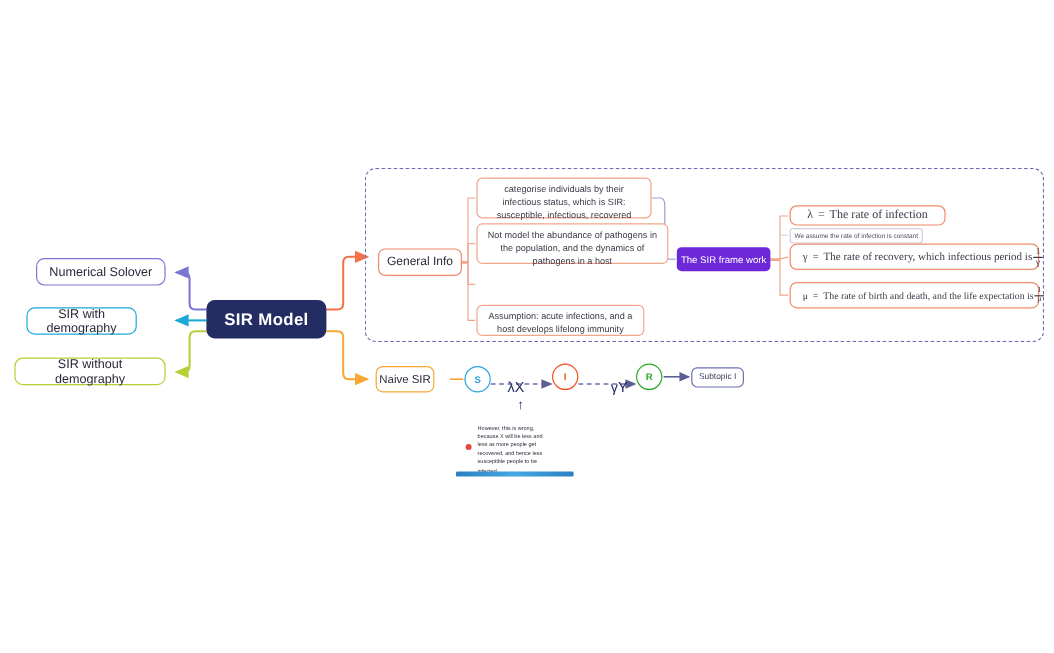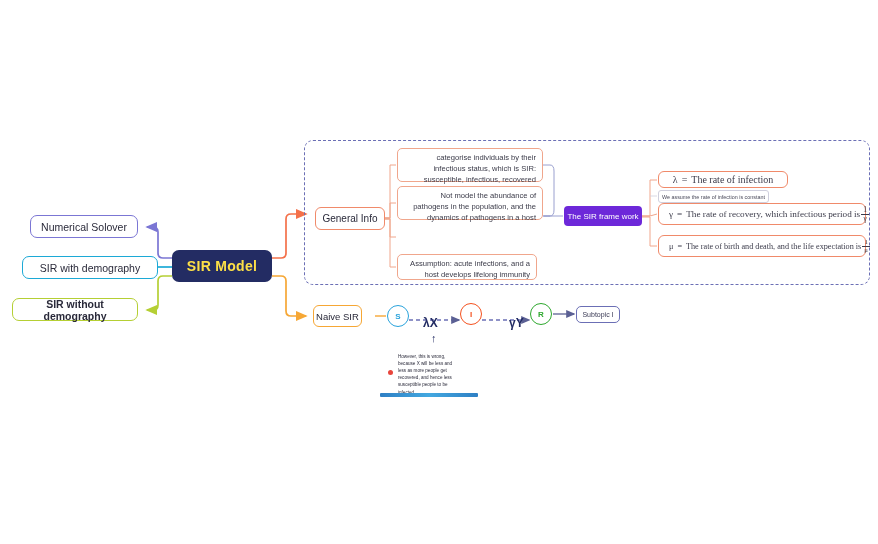--- a/index.html
+++ b/index.html
@@ -11,48 +11,48 @@
   #canvas{position:absolute;left:0;top:0;width:878px;height:544px;}
   .svg-layer{position:absolute;left:0;top:0;width:878px;height:544px;pointer-events:none;}
 
   .node{position:absolute;box-sizing:border-box;background:#ffffff;
         display:flex;align-items:center;justify-content:center;text-align:center;}
 
   
   #sir-model{
     left:172px;top:250px;width:100px;height:32px;
     background:#232C63;border-radius:7px;
-    color:#fde047;font-size:14px;font-weight:bold;letter-spacing:.3px;
+    color:#ffffff;font-size:14px;font-weight:bold;letter-spacing:.3px;
   }
 
   
   .left-node{border-radius:7px;border:1.6px solid #000;font-size:10.5px;color:#2a2a3a;padding:0 7px;}
   #numerical-solver{left:30px;top:215px;width:108px;height:23px;border-color:#7B76D4;}
-  #sir-with-demography{left:22px;top:256px;width:136px;height:23px;border-color:#1CA9D6;text-align:right;}
-  #sir-without-demography{left:12px;top:298px;width:126px;height:23px;border-color:#B5CF34;font-weight:bold;}
+  #sir-with-demography{left:22px;top:256px;width:92px;height:23px;border-color:#1CA9D6;}
+  #sir-without-demography{left:12px;top:298px;width:126px;height:23px;border-color:#B5CF34;}
 
   
   #selection-box{
     position:absolute;left:304px;top:140px;width:564px;height:143px;
     border:1.6px dashed #6B6FB5;border-radius:9px;background:transparent;
   }
 
   
   #general-info{
     left:315px;top:207px;width:70px;height:23px;
     border:1.3px solid #F08A6A;border-radius:6px;font-size:10px;color:#2a2a3a;
   }
   .info-item{
     position:absolute;box-sizing:border-box;background:#fff;
     border:1px solid #F0A68C;border-radius:5px;
     font-size:7.6px;line-height:1.42;color:#3a3a48;
-    padding:4px 6px;text-align:right;
+    padding:4px 6px;text-align:center;
   }
   #info-0{left:397px;top:148px;width:146px;height:34px;}
-  #info-1{left:397px;top:186px;width:146px;height:34px;}
+  #info-1{left:397px;top:186px;width:160px;height:34px;}
   #info-2{left:397px;top:224px;width:130px;height:26px;}
   #info-3{left:397px;top:254px;width:140px;height:26px;}
 
   
   #sir-framework{
     left:564px;top:206px;width:78px;height:20px;
     background:#6d28d9;border-radius:4px;color:#fff;font-size:8px;
   }
   .eq{
     position:absolute;box-sizing:border-box;background:#fff;
@@ -86,21 +86,21 @@
     font-size:8px;font-weight:bold;box-sizing:border-box;
   }
   #state-s{left:387px;top:305px;border-color:#29A3DC;color:#29A3DC;}
   #state-i{left:460px;top:303px;border-color:#F4511E;color:#F4511E;}
   #state-r{left:530px;top:303px;border-color:#2EA82E;color:#2EA82E;}
   #subtopic-1{
     left:576px;top:306px;width:44px;height:17px;
     border:1.1px solid #6B6FB5;border-radius:5px;font-size:7px;color:#3a3a55;
   }
   .flow-label{
-    position:absolute;color:#232C63;font-weight:bold;
+    position:absolute;color:#232C63;font-weight:normal;
     font-family:"Liberation Sans",sans-serif;font-size:12px;text-align:center;
   }
   #label-lambda-x{left:423px;top:316px;}
   #label-gamma-y{left:509px;top:316px;}
   #up-arrow{position:absolute;left:431px;top:332px;color:#232C63;font-size:11px;}
 
   #warning-note{
     position:absolute;left:398px;top:353px;width:56px;
     font-size:4.6px;line-height:1.55;color:#2c2c3c;text-align:left;
   }

